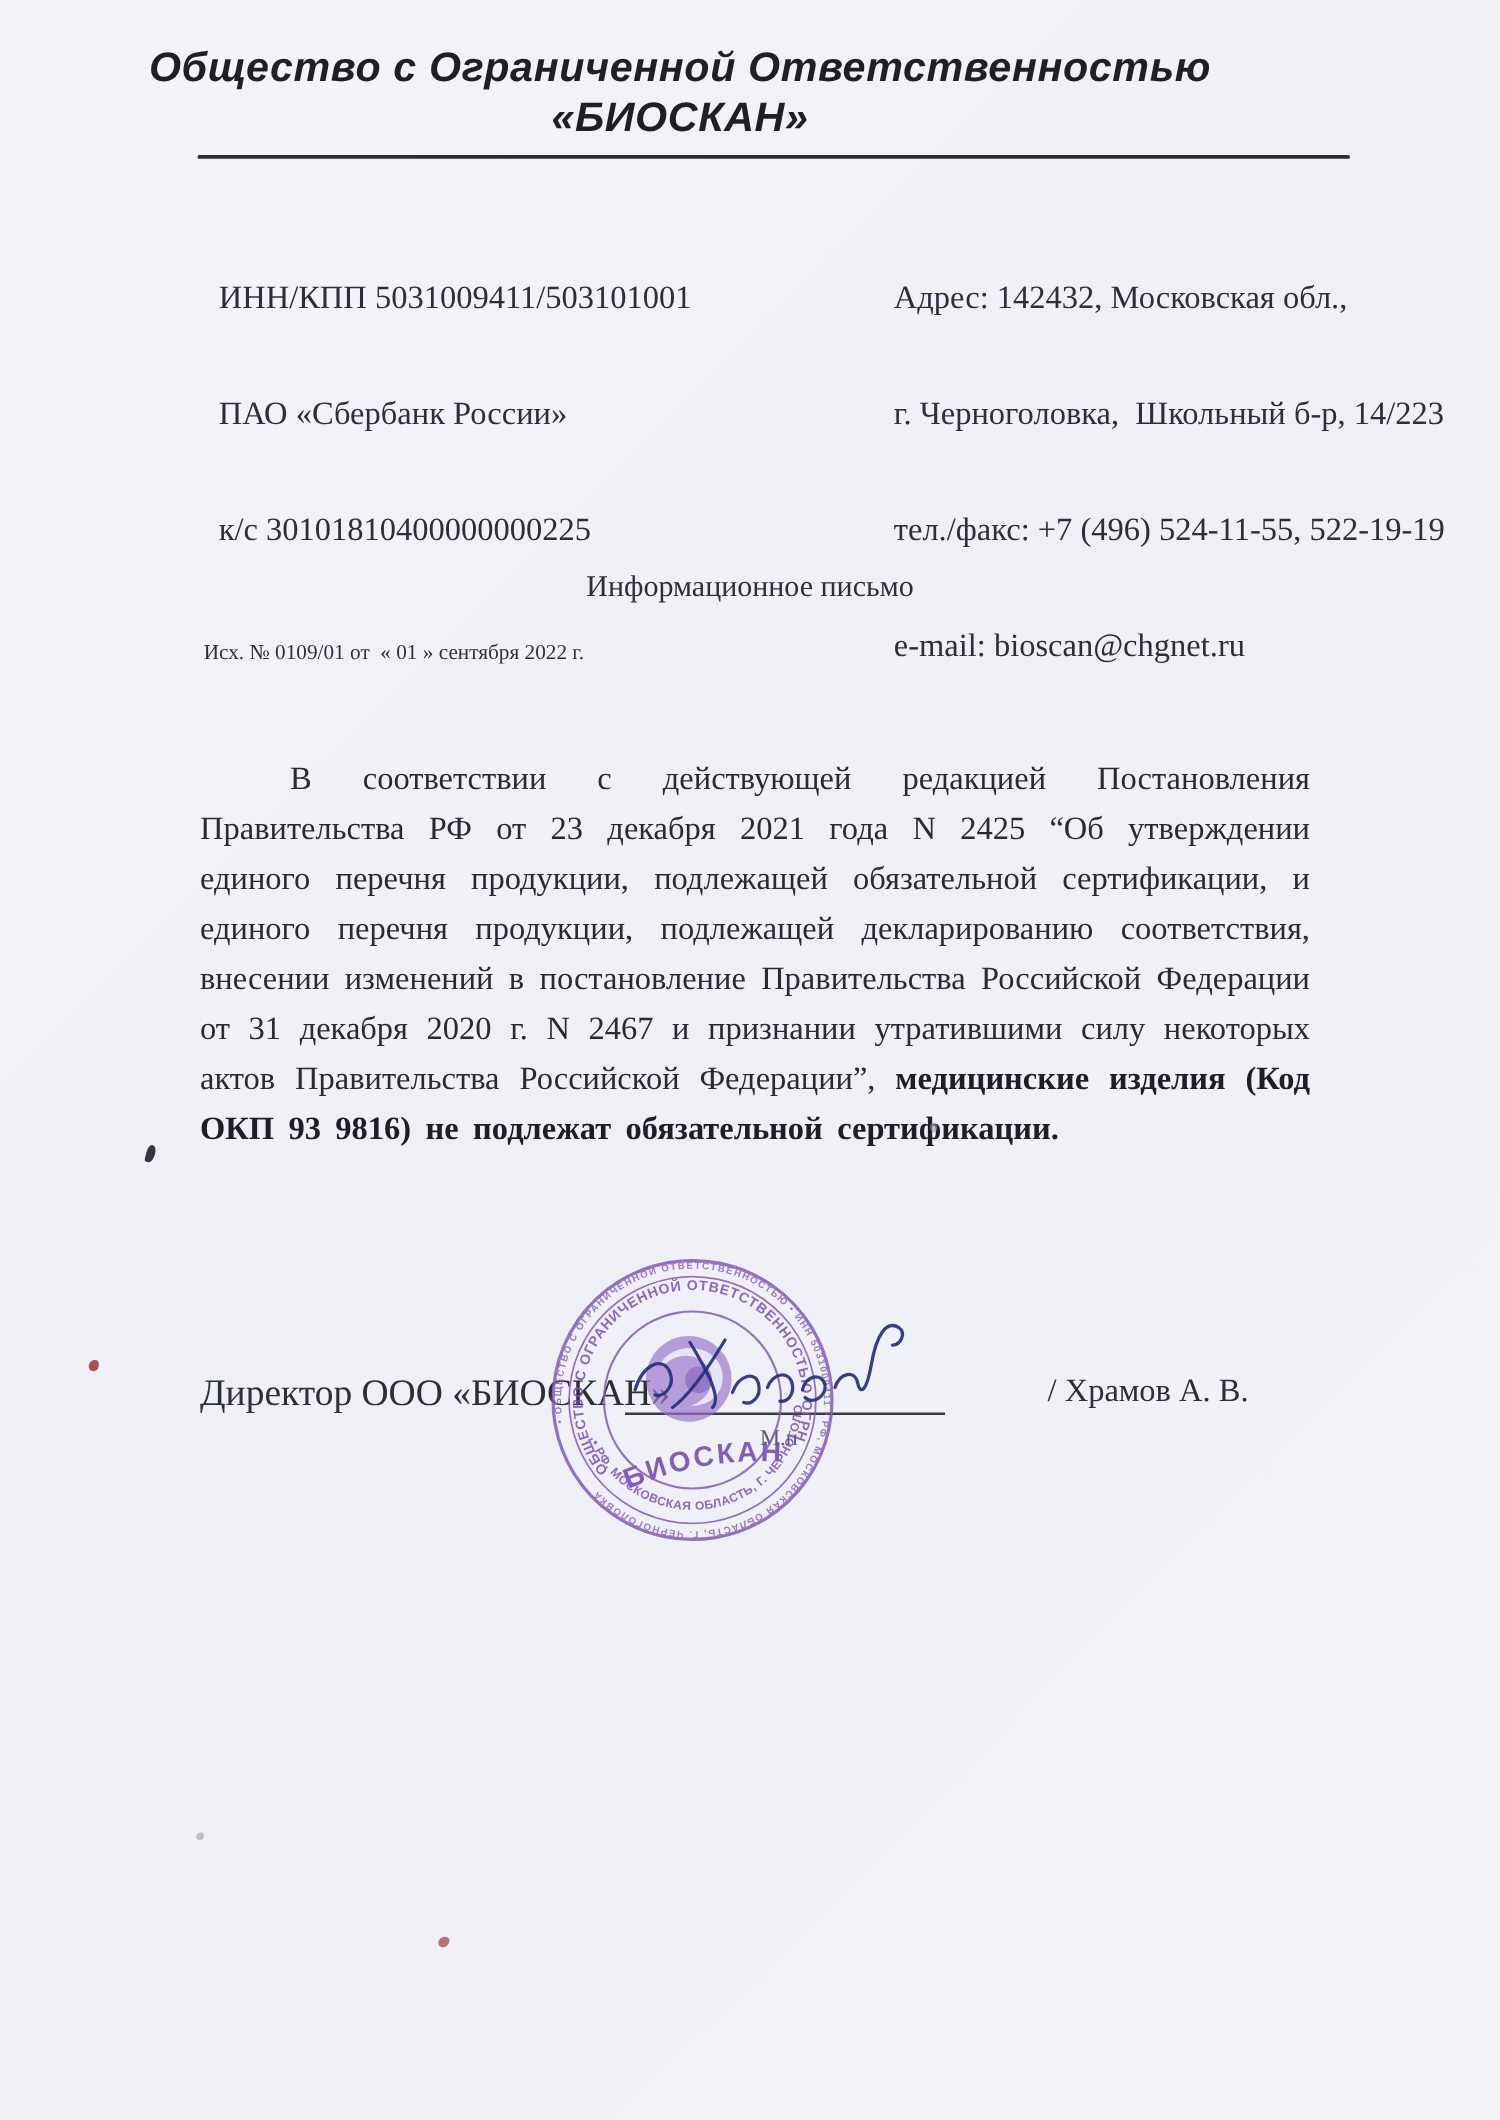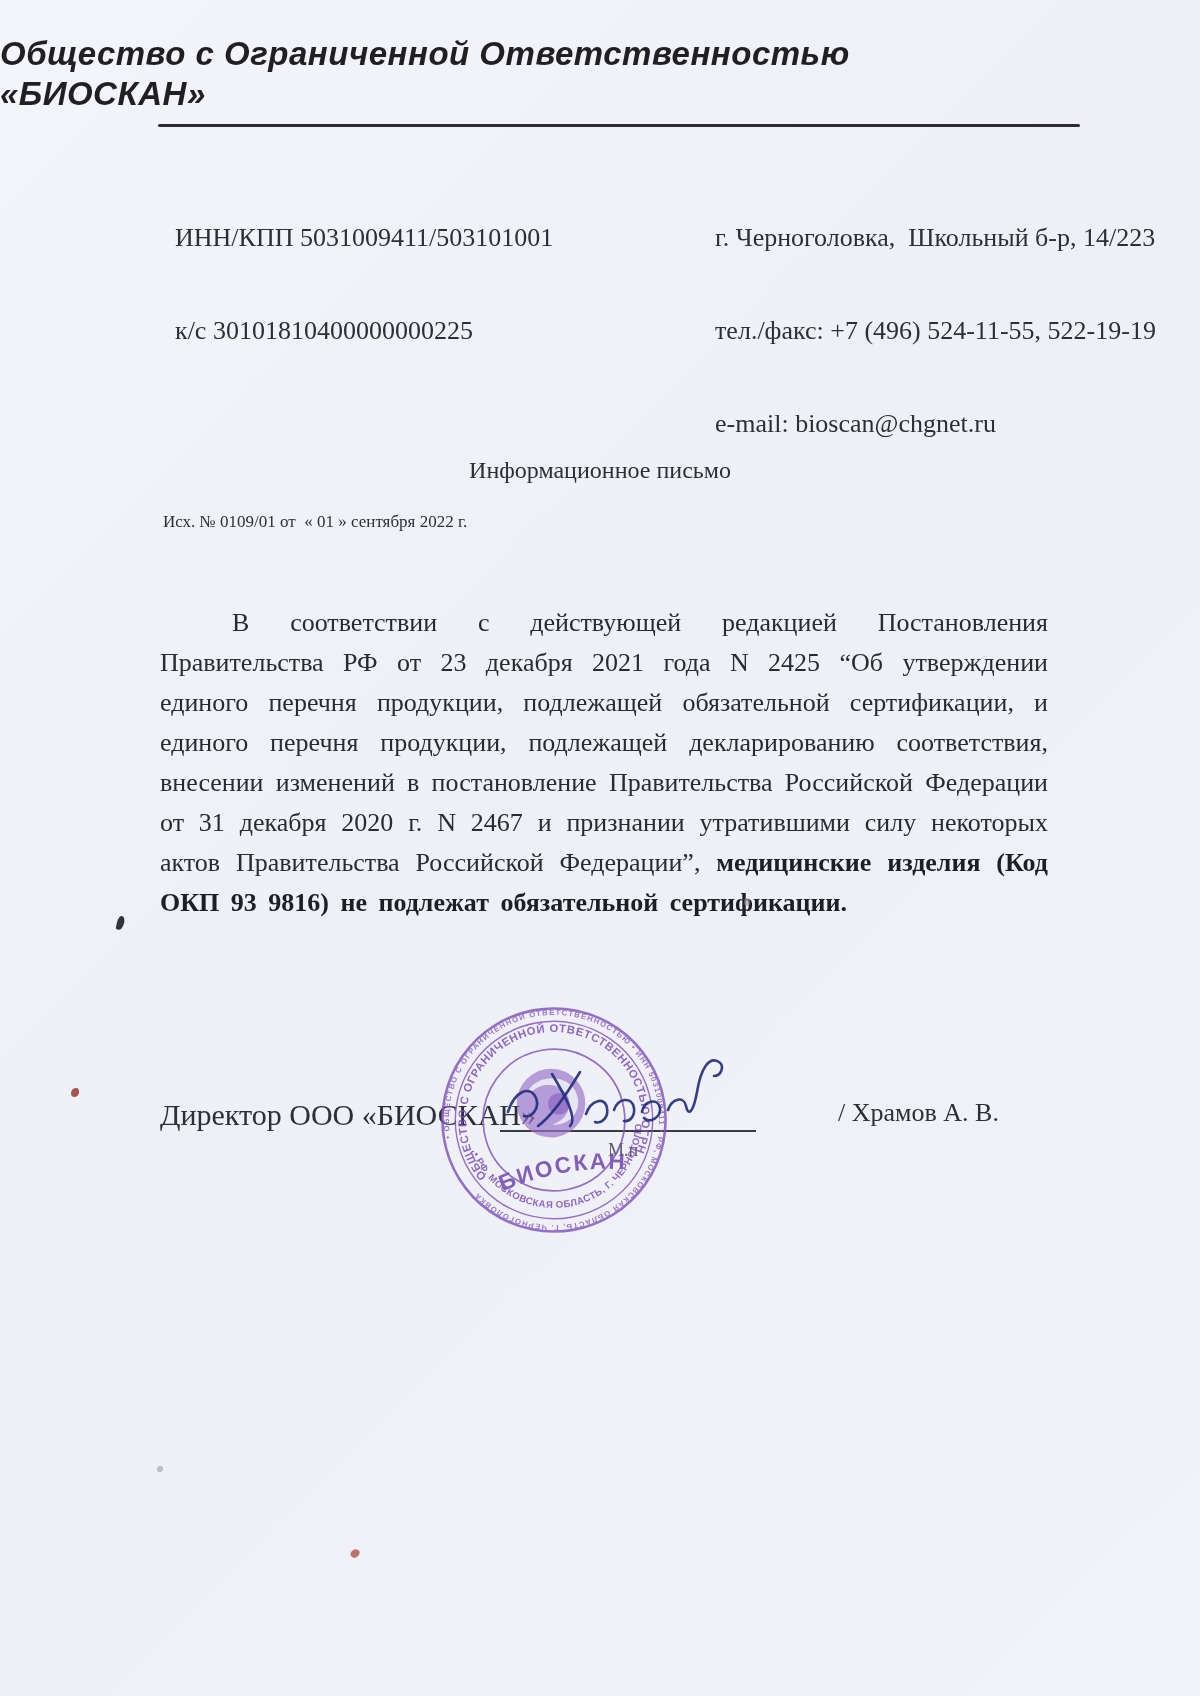--- a/index.html
+++ b/index.html
@@ -8,21 +8,21 @@
     width:1200px;height:1696px;
     margin:0 auto;
     background:linear-gradient(135deg,#f4f5fa 0%,#eef0f6 45%,#f2f3f9 100%);
     overflow:hidden;
     color:#2b2b33;
     font-family:"Liberation Serif","DejaVu Serif",serif;
   }
   .abs{position:absolute;}
   
   .hdr{
-    left:0;top:34px;width:1088px;
+    left:0;top:34px;width:1088px;text-align:center;
     font-family:"Liberation Sans","DejaVu Sans",sans-serif;
     font-weight:700;font-style:italic;
     font-size:33px;line-height:40px;color:#1f1f24;
     letter-spacing:.5px;
   }
   .hdr-rule{left:158px;top:124px;width:922px;height:3px;background:#2c2c31;border-radius:2px;}
   
   .req{font-size:26px;line-height:31px;white-space:pre;color:#2e2e38;}
   .req-left{left:175px;top:160px;}
   .req-right{left:715px;top:160px;}
@@ -68,23 +68,25 @@
 <div class="page">
 
   <div class="abs hdr">
     <div>Общество с Ограниченной Ответственностью</div>
     <div>«БИОСКАН»</div>
   </div>
   <div class="abs hdr-rule"></div>
 
   <div class="abs req req-left">
     <div>ИНН/КПП 5031009411/503101001</div>
+    <div>ПАО «Сбербанк России»</div>
     <div>к/с 30101810400000000225</div>
   </div>
   <div class="abs req req-right">
+    <div>Адрес: 142432, Московская обл.,</div>
     <div>г. Черноголовка,  Школьный б-р, 14/223</div>
     <div>тел./факс: +7 (496) 524-11-55, 522-19-19</div>
     <div>e-mail: bioscan@chgnet.ru</div>
   </div>
 
   <div class="abs doc-title">Информационное письмо</div>
   <div class="abs ref-line">Исх. № 0109/01 от  « 01 » сентября 2022 г.</div>
 
   <p class="abs body-par"><span>В соответствии с действующей редакцией Постановления Правительства РФ от 23 декабря 2021 года N 2425 “Об утверждении единого перечня продукции, подлежащей обязательной сертификации, и единого перечня продукции, подлежащей декларированию соответствия, внесении изменений в постановление Правительства Российской Федерации от 31 декабря 2020 г. N 2467 и признании утратившими силу некоторых актов Правительства Российской Федерации”, </span><strong>медицинские изделия (Код ОКП 93 9816) не подлежат обязательной сертификации.</strong></p>
 

